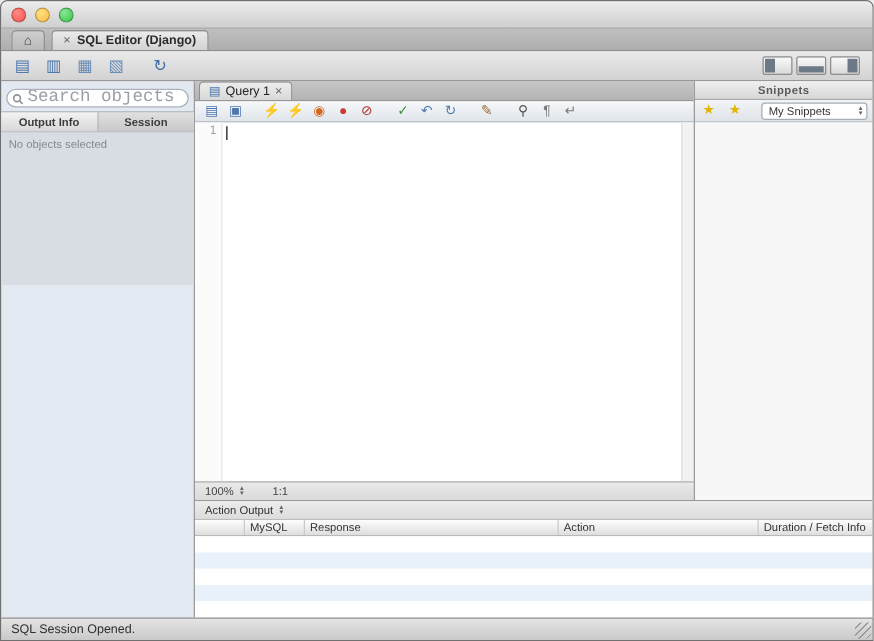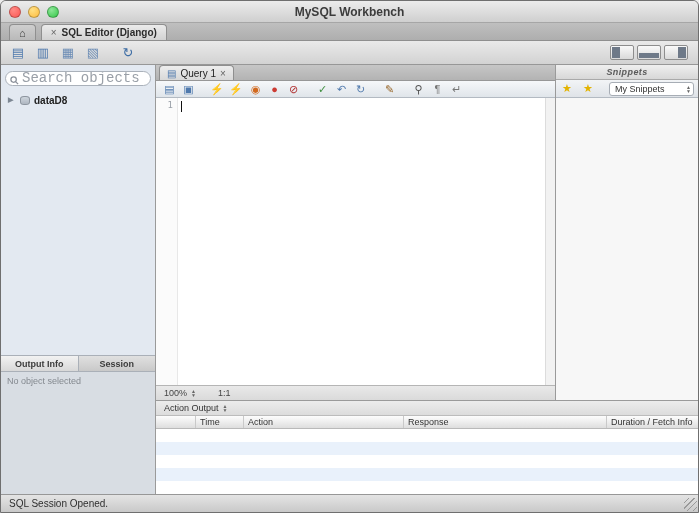--- a/index.html
+++ b/index.html
@@ -74,21 +74,21 @@
   .code-area { flex:1; position:relative; }
   .caret { position:absolute; left:3px; top:3px; width:1px; height:11px; background:#111; }
   .v-scrollbar { width:10px; flex:0 0 10px; background:#f2f2f2; border-left:1px solid #dcdcdc; }
   .editor-status { flex:0 0 15px; background:linear-gradient(#e9e9e9,#dadada); border-top:1px solid #b5b5b5; display:flex; align-items:center; padding:0 8px; gap:4px; font-size:9px; color:#444; }
   .stepper { display:inline-flex; flex-direction:column; line-height:4px; }
   .stepper span { font-size:5px; color:#666; }
   .caret-pos { margin-left:18px; }
 
   
   .snippets { width:143px; flex:0 0 143px; border-left:1px solid #9a9a9a; display:flex; flex-direction:column; background:#f0f0f0; }
-  .snippets .panel-header { justify-content:center;font-style:italic; }
+  .snippets .panel-header { justify-content:center; }
   .snippets-toolbar { flex:0 0 18px; background:linear-gradient(#f2f4f6,#dfe3e8); border-bottom:1px solid #b3bac2; display:flex; align-items:center; padding:0 4px; gap:2px; }
   .snippets-toolbar .icon-chip { width:14px; height:14px; font-size:11px; }
   .snip-dropdown { margin-left:12px; flex:1; height:14px; background:#fff; border:1px solid #a7adb5; border-radius:3px; display:flex; align-items:center; font-size:9px; color:#333; padding:0 2px 0 5px; }
   .snip-dropdown .dd-label { flex:1; }
   .snippets-body { flex:1; background:#f7f7f7; }
 
   
   .output-panel { flex:0 0 93px; border-top:1px solid #9a9a9a; display:flex; flex-direction:column; background:#fff; }
   .output-selector { flex:0 0 15px; background:linear-gradient(#ececec,#dcdcdc); border-bottom:1px solid #bcbcbc; display:flex; align-items:center; padding:0 8px; gap:4px; font-size:9px; color:#333; }
   .output-header { flex:0 0 13px; display:flex; background:linear-gradient(#fdfdfd,#dedede); border-bottom:1px solid #b9b9b9; }
@@ -110,21 +110,20 @@
 <body>
 
 <div class="window">
 
   <div class="titlebar">
     <div class="traffic">
       <span class="light red"></span>
       <span class="light yellow"></span>
       <span class="light green"></span>
     </div>
-    <div class="title-text">MySQL Workbench</div>
   </div>
 
   <div class="tabstrip">
     <div class="conn-tab home">
       <span>⌂</span>
     </div>
     <div class="conn-tab active">
       <span class="tab-close">×</span>
       <span>SQL Editor (Django)</span>
     </div>
@@ -159,37 +158,30 @@
         <div class="search-box">
           <span class="search-glyph">
             <svg width="9" height="9" viewBox="0 0 10 10">
                 <circle cx="4" cy="4" r="3" fill="none" stroke="#8b919a" stroke-width="1.4"></circle>
                 <line x1="6.2" y1="6.2" x2="9" y2="9" stroke="#8b919a" stroke-width="1.4"></line>
               </svg>
           </span>
           <input type="text" placeholder="Search objects" style="">
         </div>
       </div>
-      <div class="tree">
-        <div class="tree-item">
-          <span class="disclosure">▶</span>
-          <span class="schema-glyph"></span>
-          <span>dataD8</span>
-        </div>
-      </div>
       <div class="seg-tabs">
         <div class="seg-tab">
           <span>Output Info</span>
         </div>
         <div class="seg-tab">
           <span>Session</span>
         </div>
       </div>
       <div class="info-panel">
-        <span>No object selected</span>
+        <span>No objects selected</span>
       </div>
     </div>
 
     <div class="right-region">
       <div class="top-row">
 
         <div class="editor-column">
           <div class="query-tabbar">
             <div class="query-tab">
               <span class="doc-glyph">▤</span>
@@ -258,23 +250,23 @@
       <div class="output-panel">
         <div class="output-selector">
           <span>Action Output</span>
           <span class="stepper">
             <span>▲</span>
             <span>▼</span>
           </span>
         </div>
         <div class="output-header">
           <div class="oh-cell oh-icon"></div>
-          <div class="oh-cell oh-time">Time</div>
+          <div class="oh-cell oh-time">MySQL</div>
+          <div class="oh-cell oh-response">Response</div>
           <div class="oh-cell oh-action">Action</div>
-          <div class="oh-cell oh-response">Response</div>
           <div class="oh-cell oh-duration">Duration / Fetch Info</div>
         </div>
         <div class="output-rows">
             <div class="output-row"></div>
             <div class="output-row"></div>
             <div class="output-row"></div>
             <div class="output-row"></div>
             <div class="output-row"></div>
           </div>
       </div>

